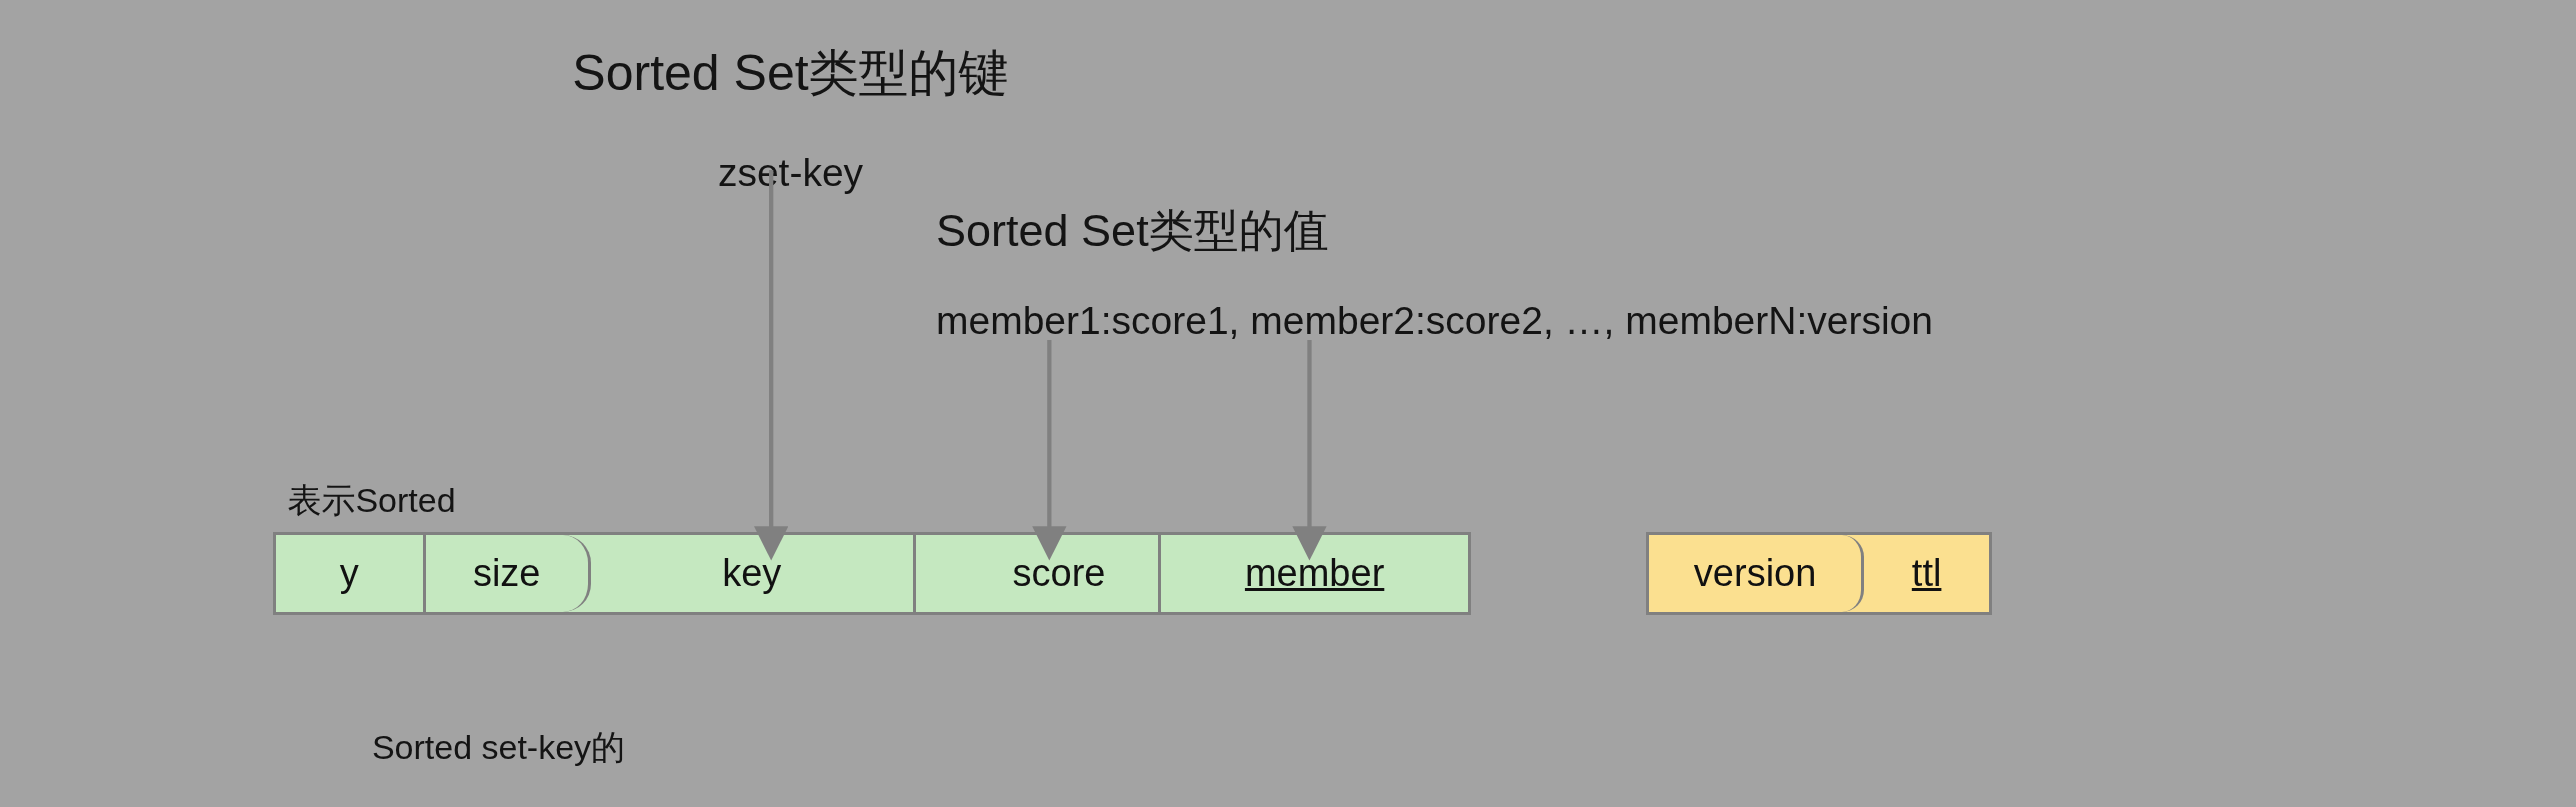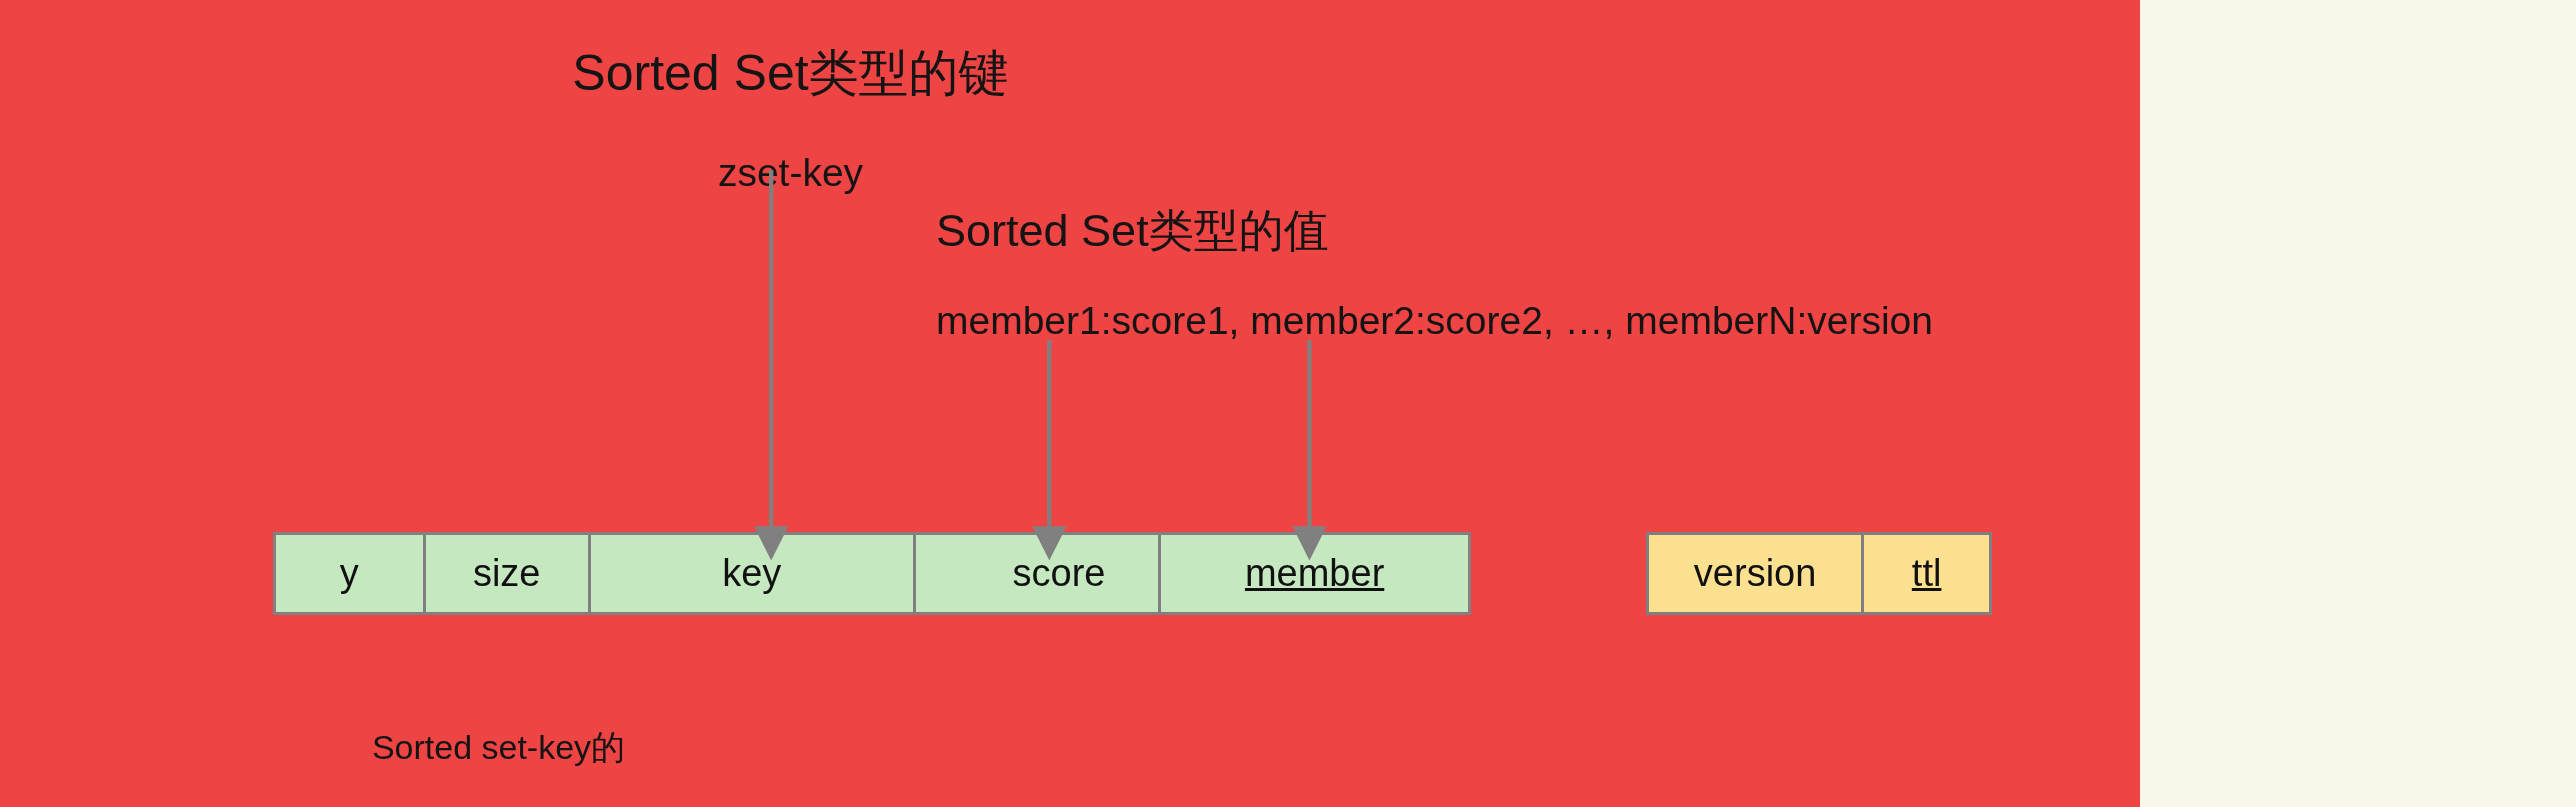--- a/index.html
+++ b/index.html
@@ -6,23 +6,23 @@
     margin: 0;
     padding: 0;
     background: #faf7eb;
   }
   body {
     font-family: "Liberation Sans", "DejaVu Sans", sans-serif;
     color: #1a1a1a;
   }
   #canvas {
     position: relative;
-    width: 2140px;
+    width: 2576px;
     height: 807px;
-    background: #ef4444;
+    background: #a3a3a3;
     overflow: hidden;
   }
   .lbl {
     position: absolute;
     white-space: pre;
     color: #141414;
     line-height: 1.18;
     font-weight: 400;
   }
 
@@ -76,21 +76,21 @@
     width: 1198px;
     background: #c5e8c0;
   }
   #green-row .cell { background: #c5e8c0; }
 
   #yellow-row {
     left: 1646px;
     width: 346px;
     background: #fbe090;
   }
-  #yellow-row .cell { background: #fbe090; }
+  #yellow-row .cell { background: #fbe090; border-radius: 22px; }
 
   
   #arrows {
     position: absolute;
     left: 0; top: 0;
     width: 2576px; height: 807px;
     pointer-events: none;
   }
 </style>
 </head>
@@ -102,32 +102,33 @@
     <div class="title">Sorted Set类型的键</div>
     <div class="sub">zset-key</div>
   </div>
 
   <div class="lbl" id="val-annot">
     <div class="title">Sorted Set类型的值</div>
     <div class="sub">member1:score1, member2:score2, …, memberN:version</div>
   </div>
 
   <div class="lbl" id="type-annot">
+    <div>表示Sorted</div>
   </div>
 
   <div class="lbl" id="size-annot">
     <div>Sorted set-key的</div>
     
   </div>
 
   <div class="row" id="green-row">
       <div class="cell" style="width: 156px;">
         <span>y</span>
       </div>
-      <div class="cell" style="width: 172px;">
+      <div class="cell" style="width: 172px; border-radius: 28px;">
         <span>size</span>
       </div>
       <div class="cell" style="width: 339px; justify-content: center;">
         <span>key</span>
       </div>
       <div class="cell" style="width: 210px; margin-left: 44px;">
         <span>score</span>
       </div>
       <div class="cell" style="width: 320px;">
         <span>member</span>

